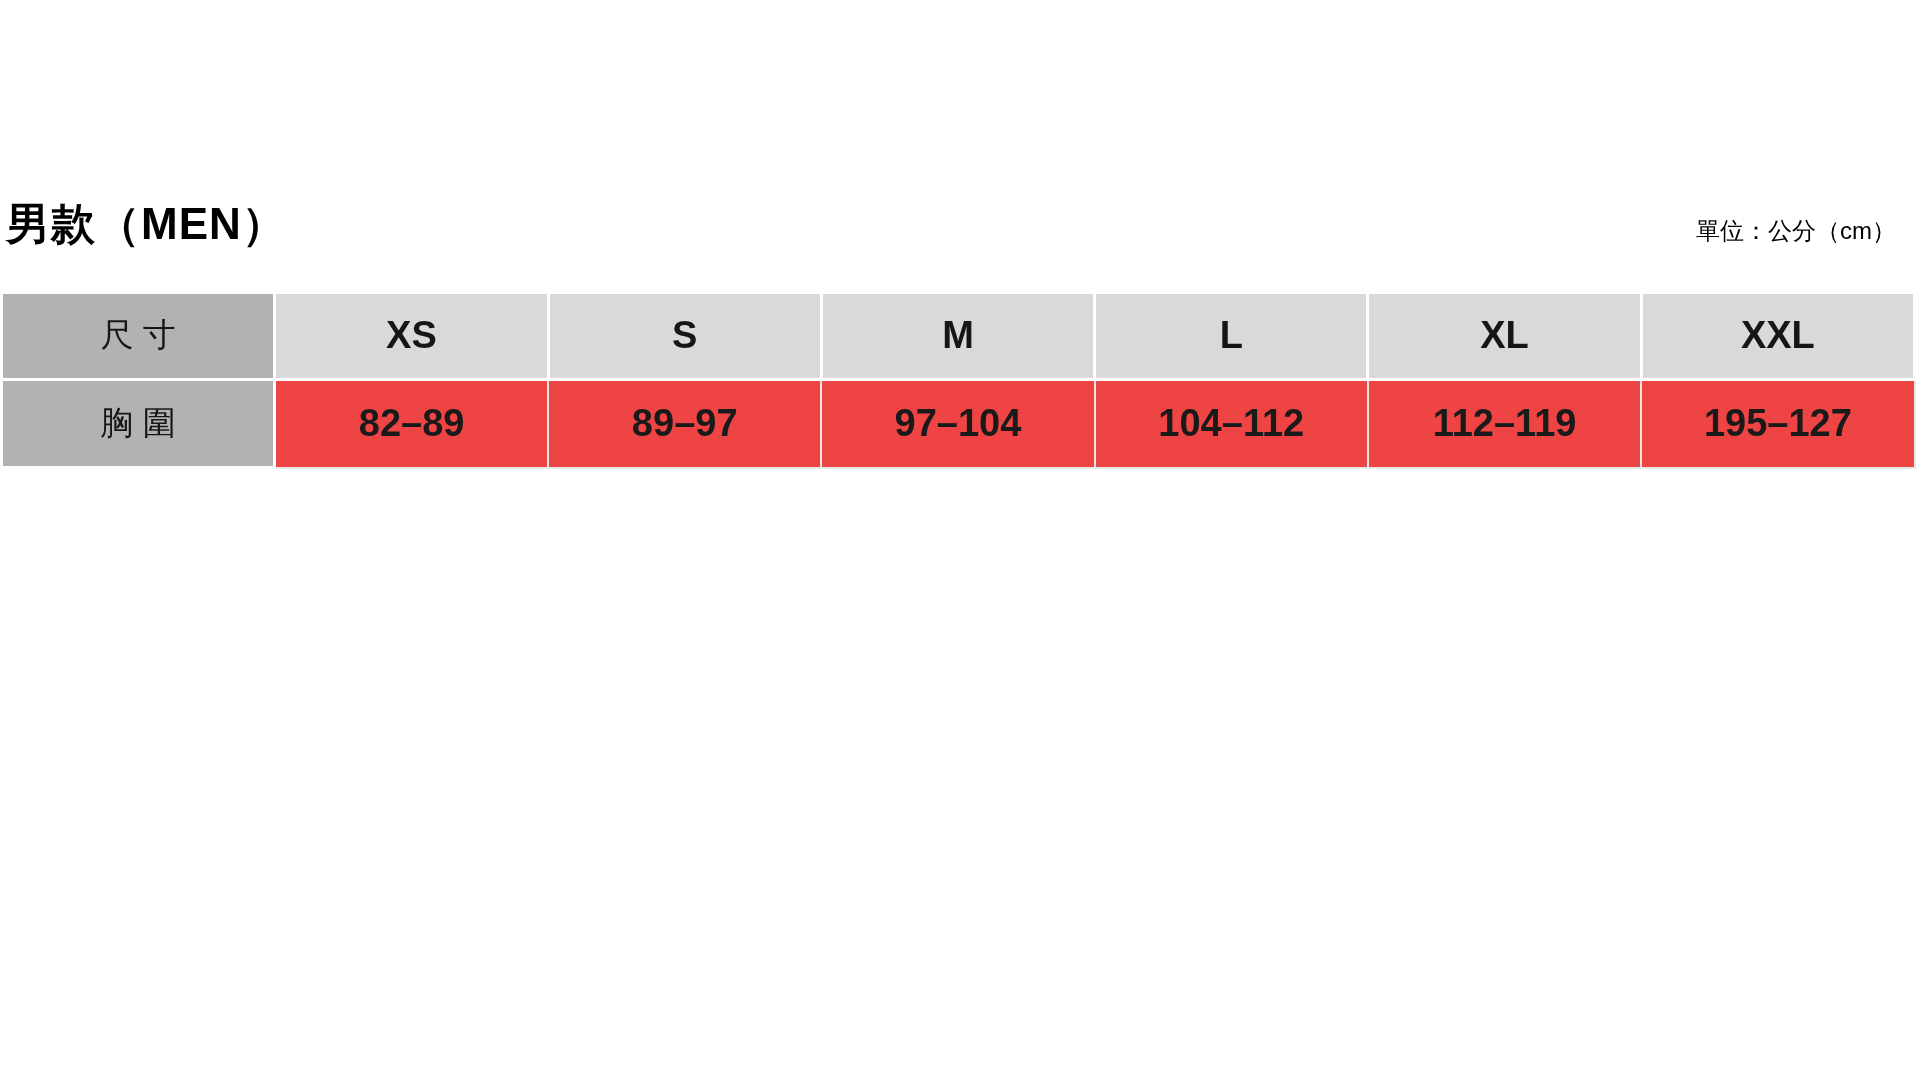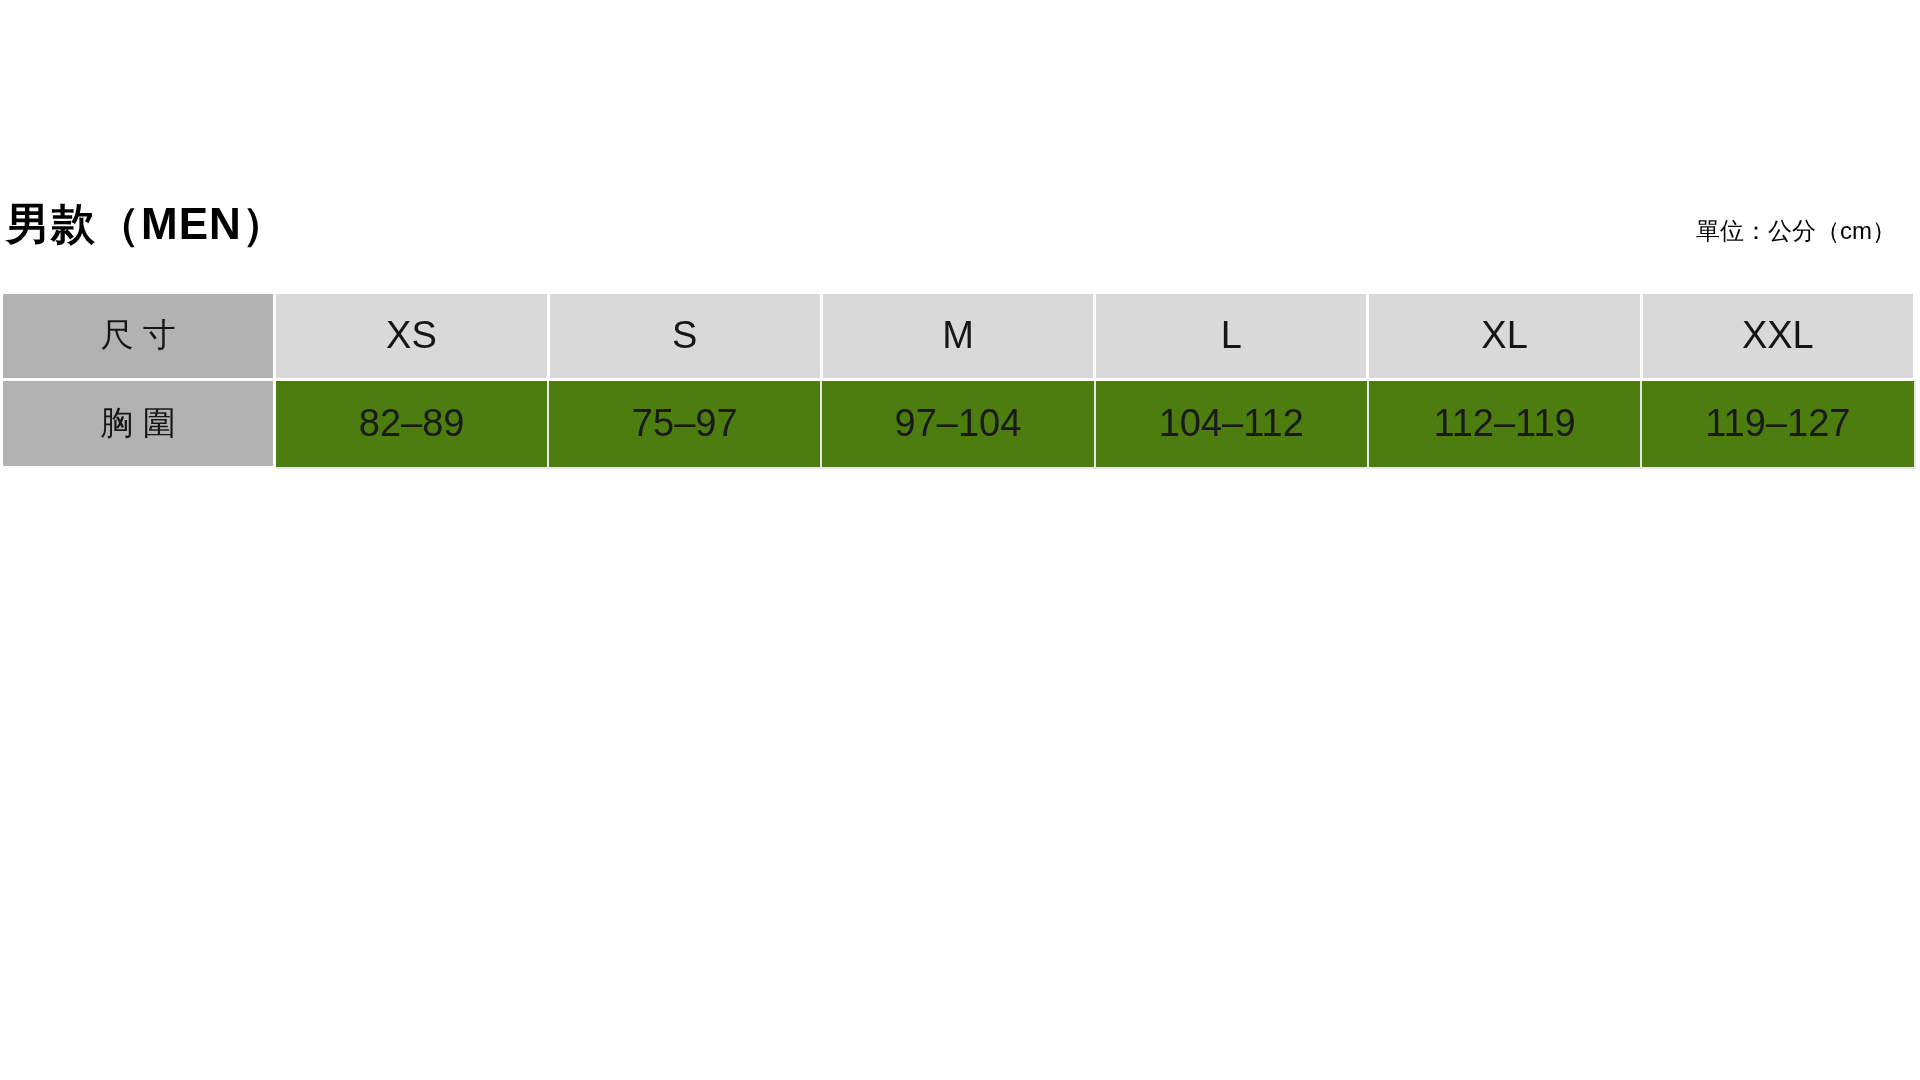--- a/index.html
+++ b/index.html
@@ -69,31 +69,31 @@
     font-weight: 400;
     color: #161616;
     height: 84px;
   }
 
   
   th.size-header-cell {
     background: #d9d9d9;
     border: 3px solid #ffffff;
     font-size: 38px;
-    font-weight: 400;
+    font-weight: 700;
     color: #161616;
     height: 84px;
   }
 
   
   td.value-cell {
-    background: #4d7c0f;
+    background: #ef4444;
     border: 2px solid #e7e7e7;
     font-size: 38px;
-    font-weight: 400;
+    font-weight: 700;
     color: #1a1a1a;
     height: 86px;
   }
 
   tr.last-row td.value-cell {
     border-bottom: 6px solid #dadada;
   }
 </style>
 </head>
 <body>
@@ -116,22 +116,22 @@
           <th class="size-header-cell">L</th>
           <th class="size-header-cell">XL</th>
           <th class="size-header-cell">XXL</th>
         </tr>
     </thead>
     <tbody>
 
     <tr>
           <td class="row-label-cell">胸 圍</td>
           <td class="value-cell">82–89</td>
-          <td class="value-cell">75–97</td>
+          <td class="value-cell">89–97</td>
           <td class="value-cell">97–104</td>
           <td class="value-cell">104–112</td>
           <td class="value-cell">112–119</td>
-          <td class="value-cell">119–127</td>
+          <td class="value-cell">195–127</td>
         </tr>
       </tbody>
   </table>
 
 </div>
 
 </body></html>

